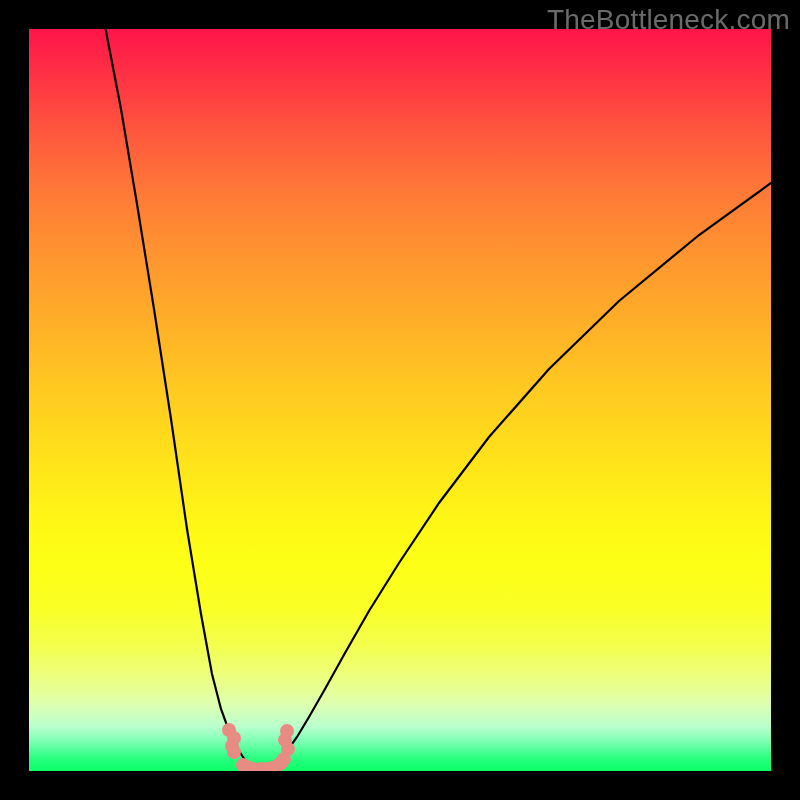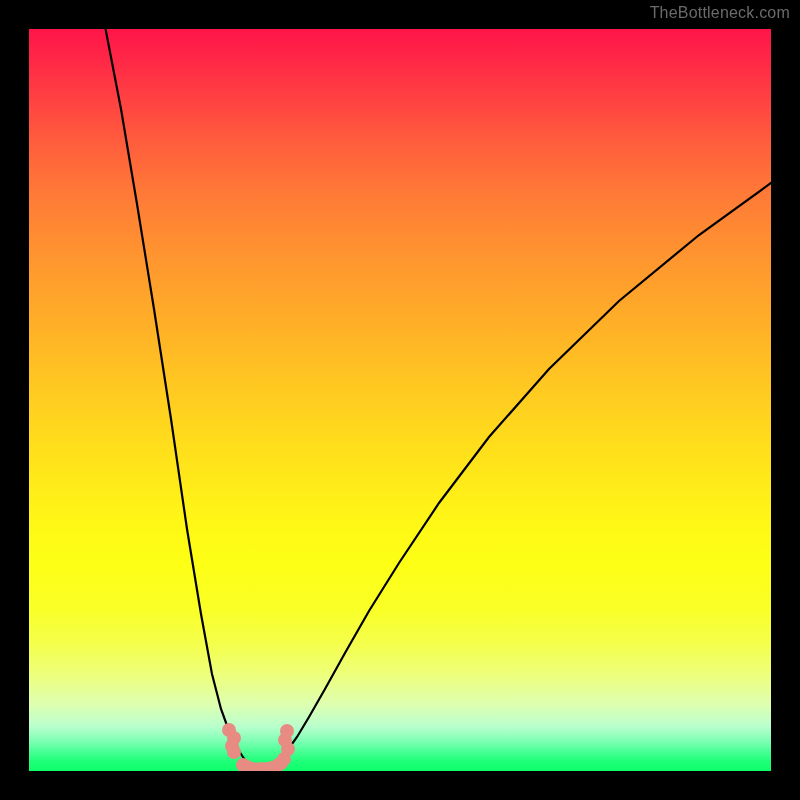--- a/index.html
+++ b/index.html
@@ -62,21 +62,21 @@
     top: 0;
     left: 0;
     width: 742px;
     height: 742px;
   }
   .watermark {
     position: absolute;
     top: 4px;
     right: 10px;
     color: #6a6a6a;
-    font-size: 16px;
+    font-size: 28px;
     letter-spacing: 0.2px;
   }
 </style>
 </head>
 <body>
 
 <div class="frame">
 
   <div class="panel">
     <div class="gradient"></div>

